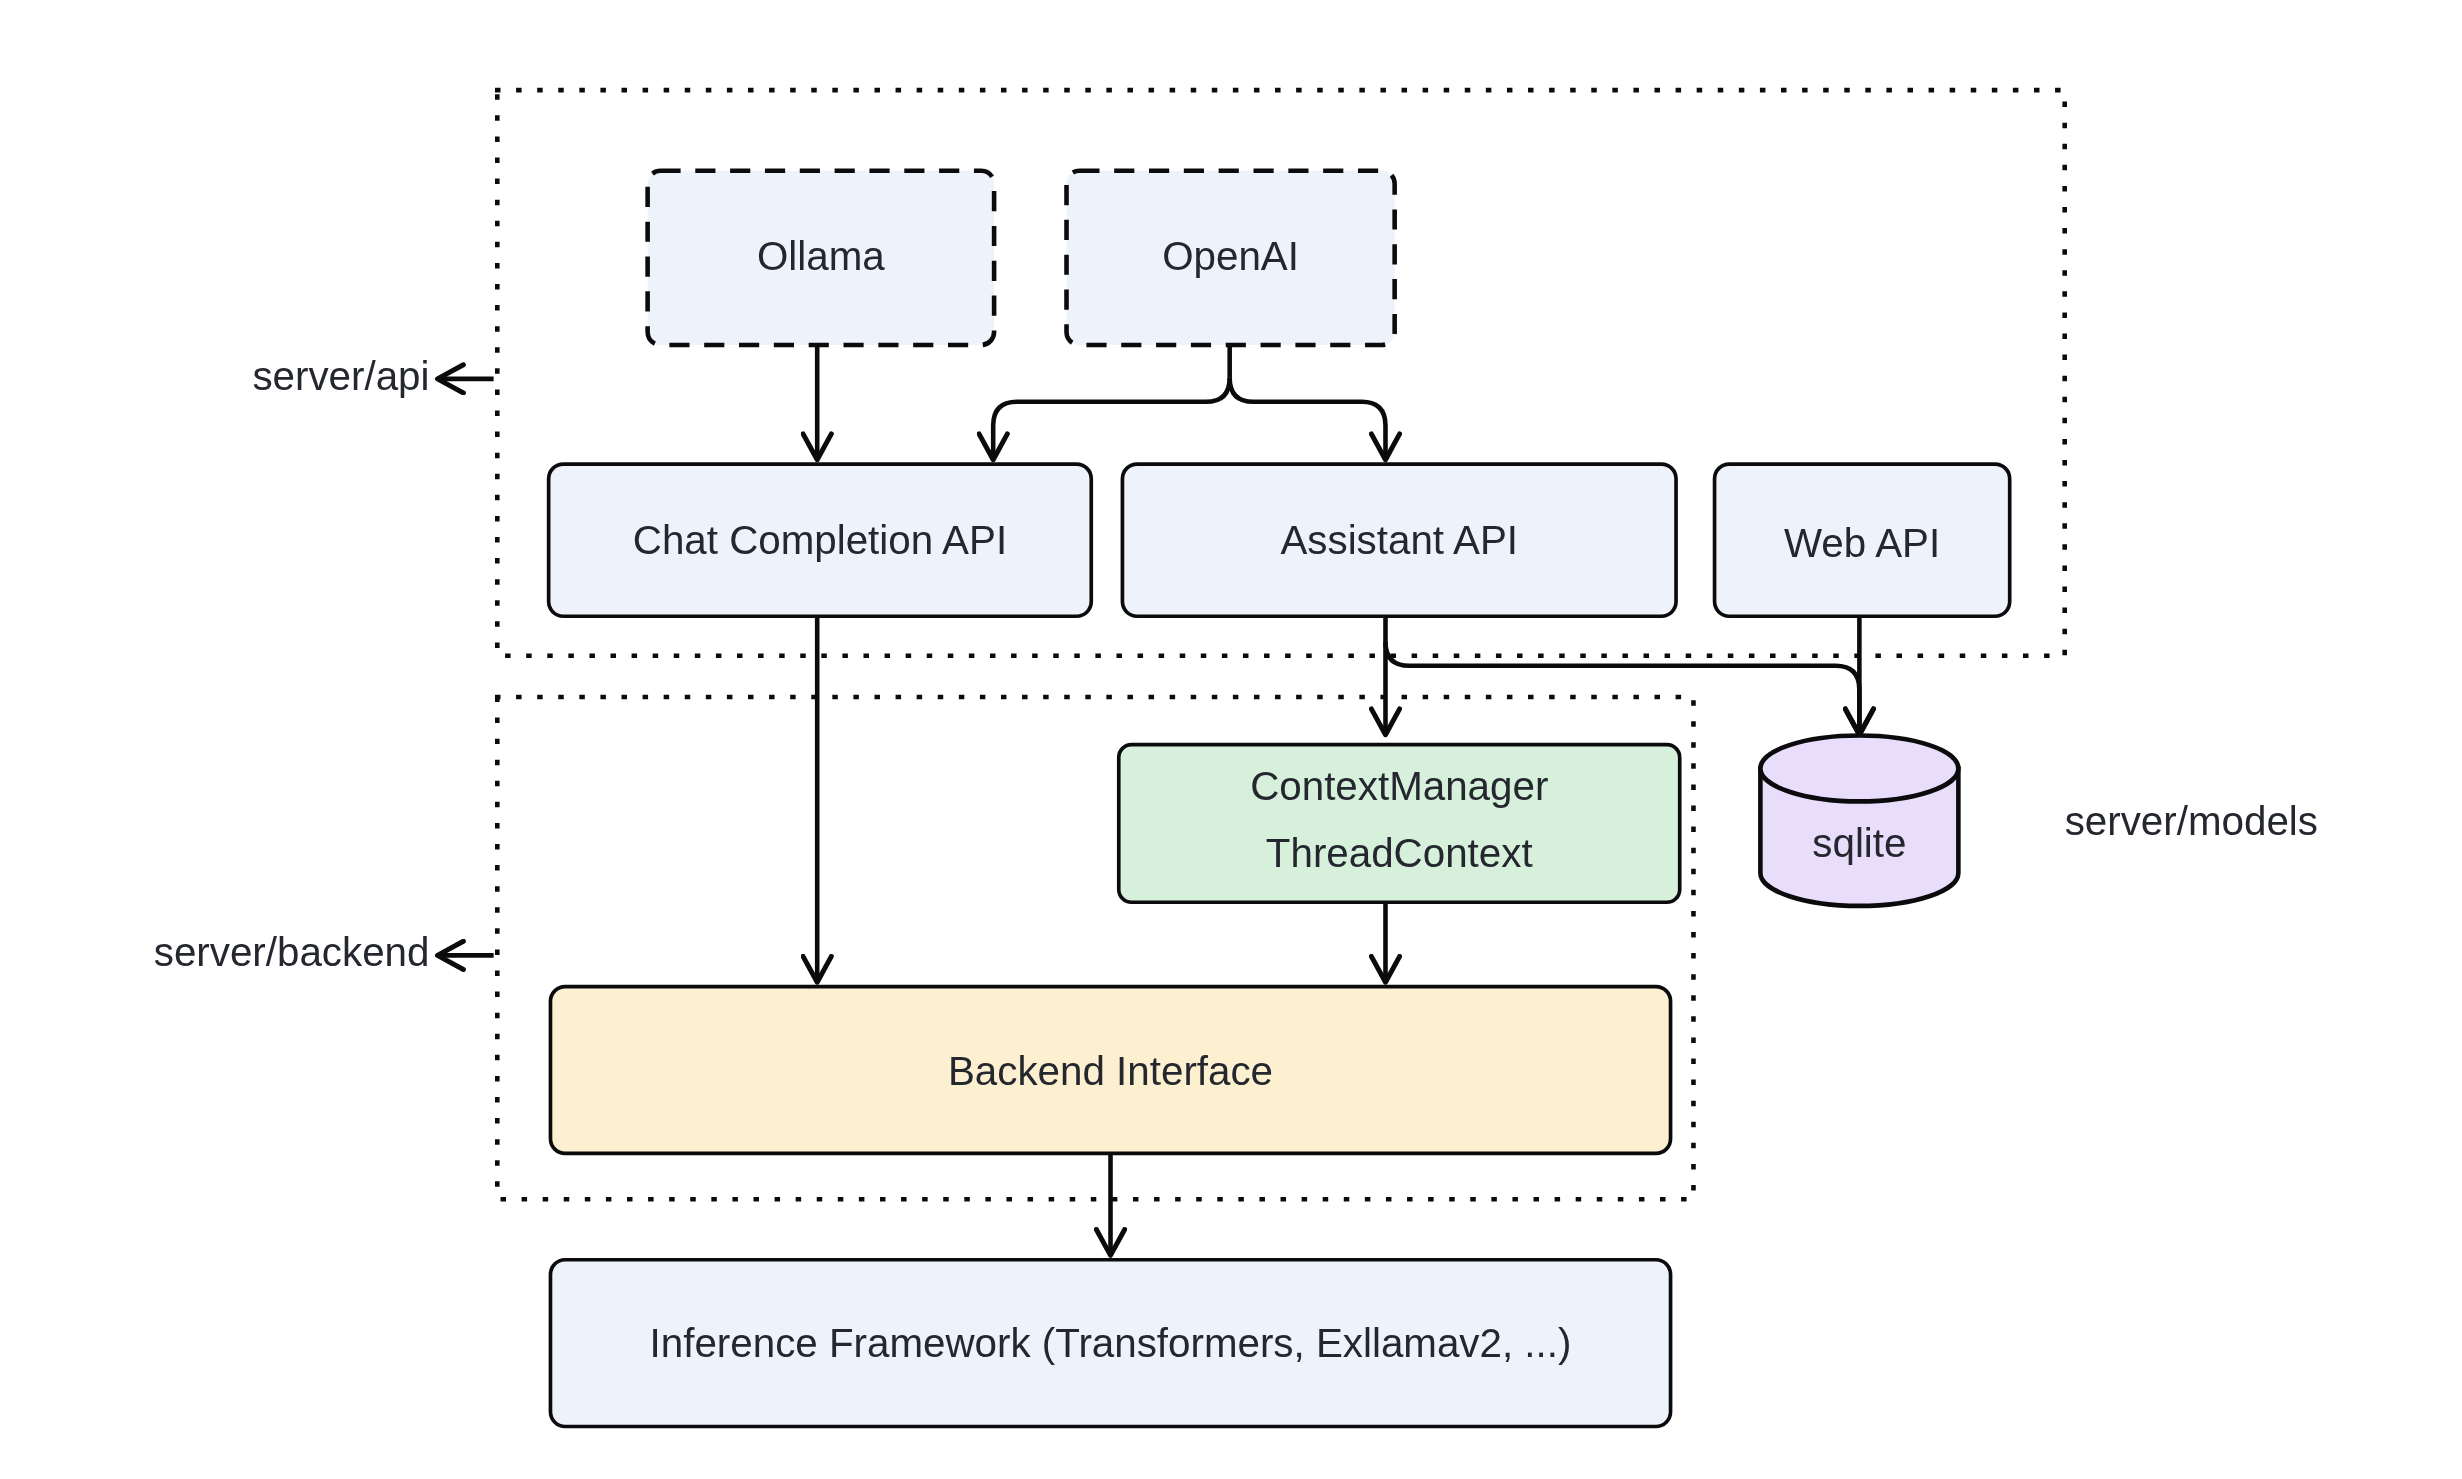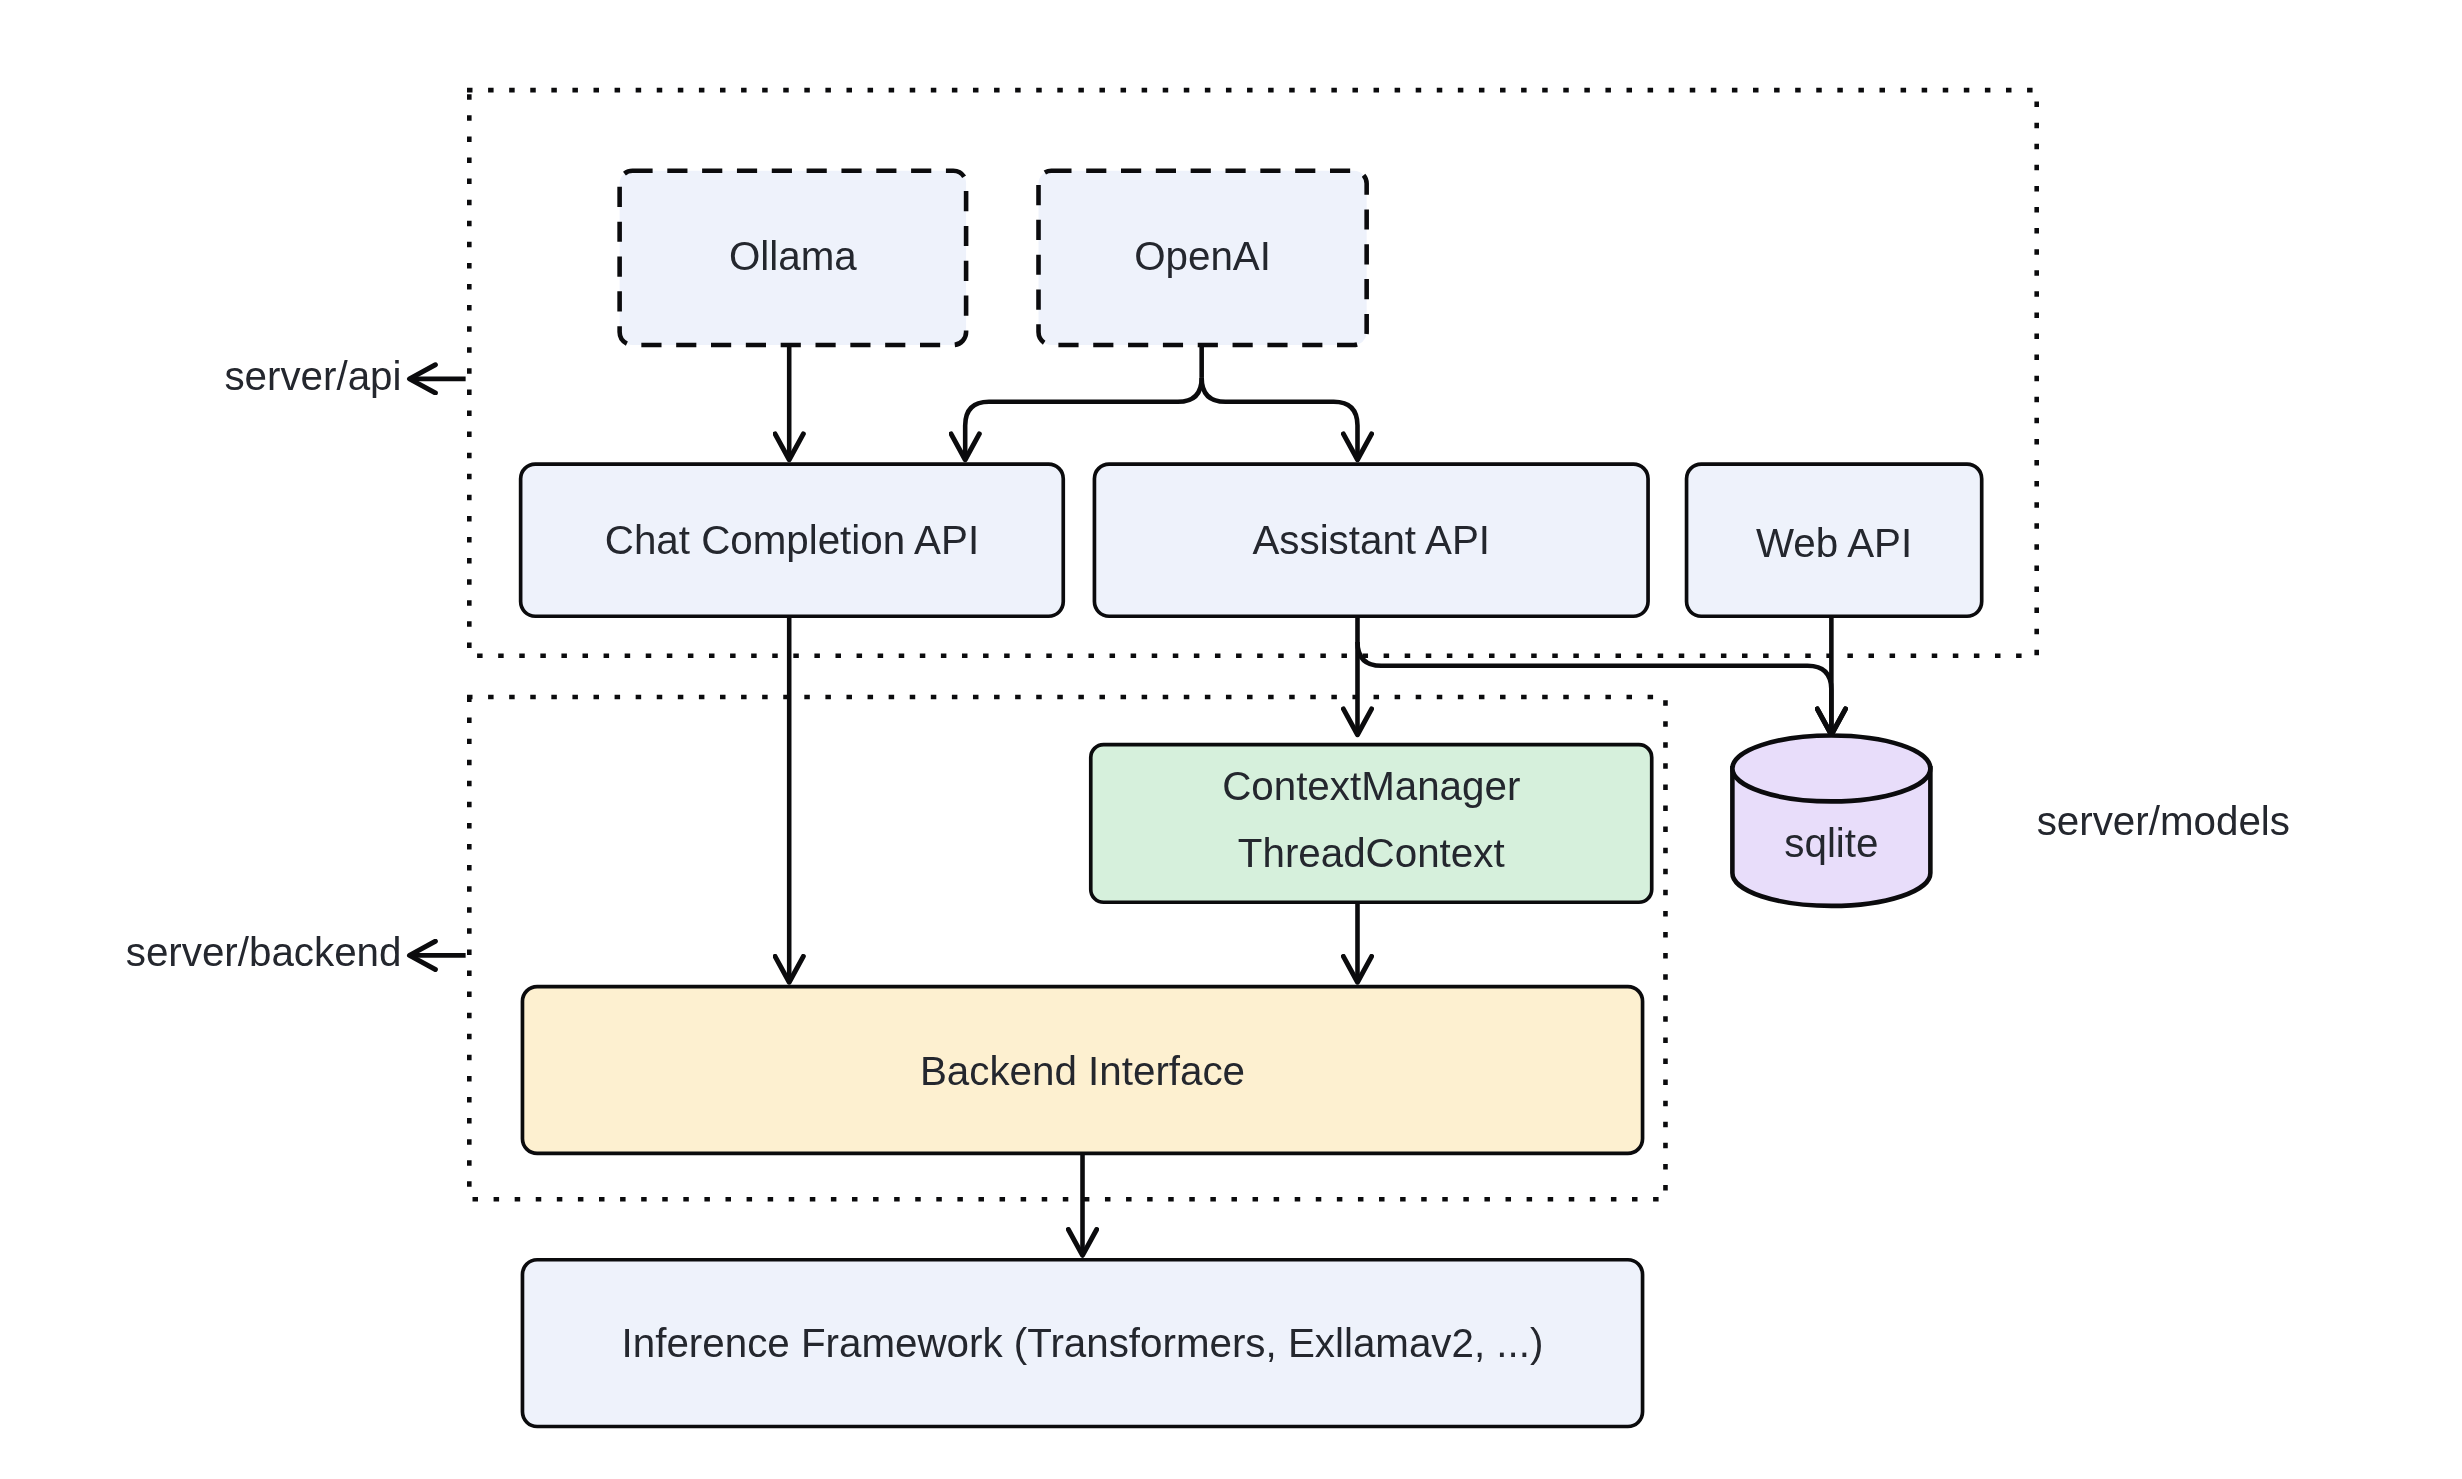--- a/index.html
+++ b/index.html
@@ -10,20 +10,21 @@
   body {
     width: 2462px;
     height: 1480px;
     font-family: "Liberation Sans", sans-serif;
     overflow: hidden;
   }
   #diagram-root {
     position: relative;
     width: 2252px;
     height: 1480px;
+    margin-left: 28px;
   }
   svg#arch-svg {
     display: block;
     width: 2462px;
     height: 1480px;
   }
   .node-box {
     stroke: #0b0b0d;
     stroke-width: 4;
   }

